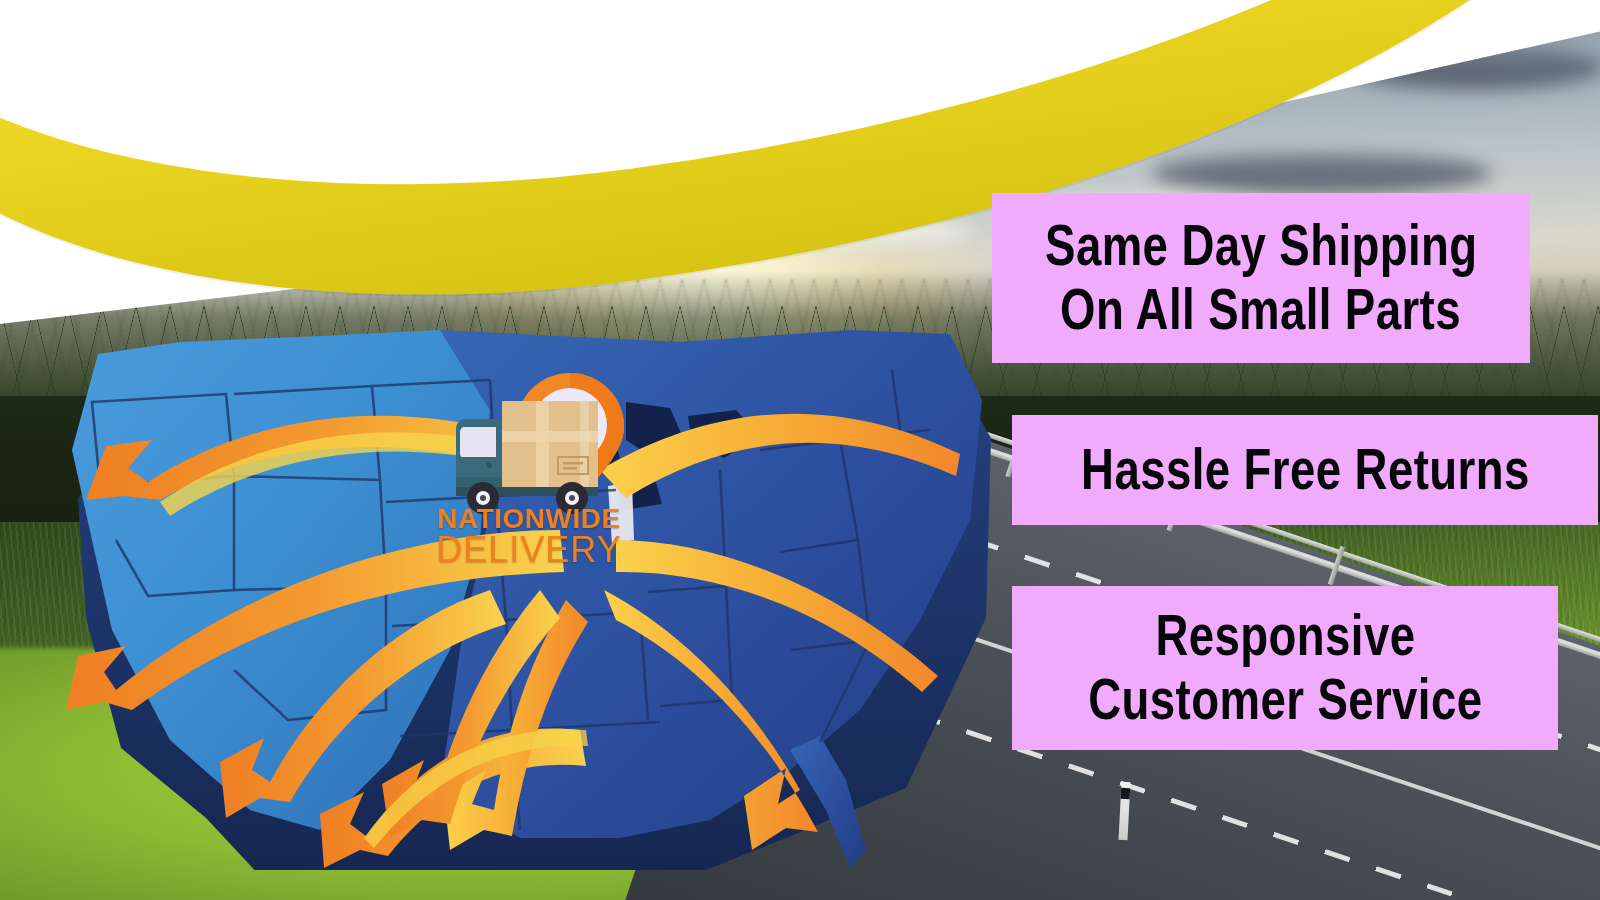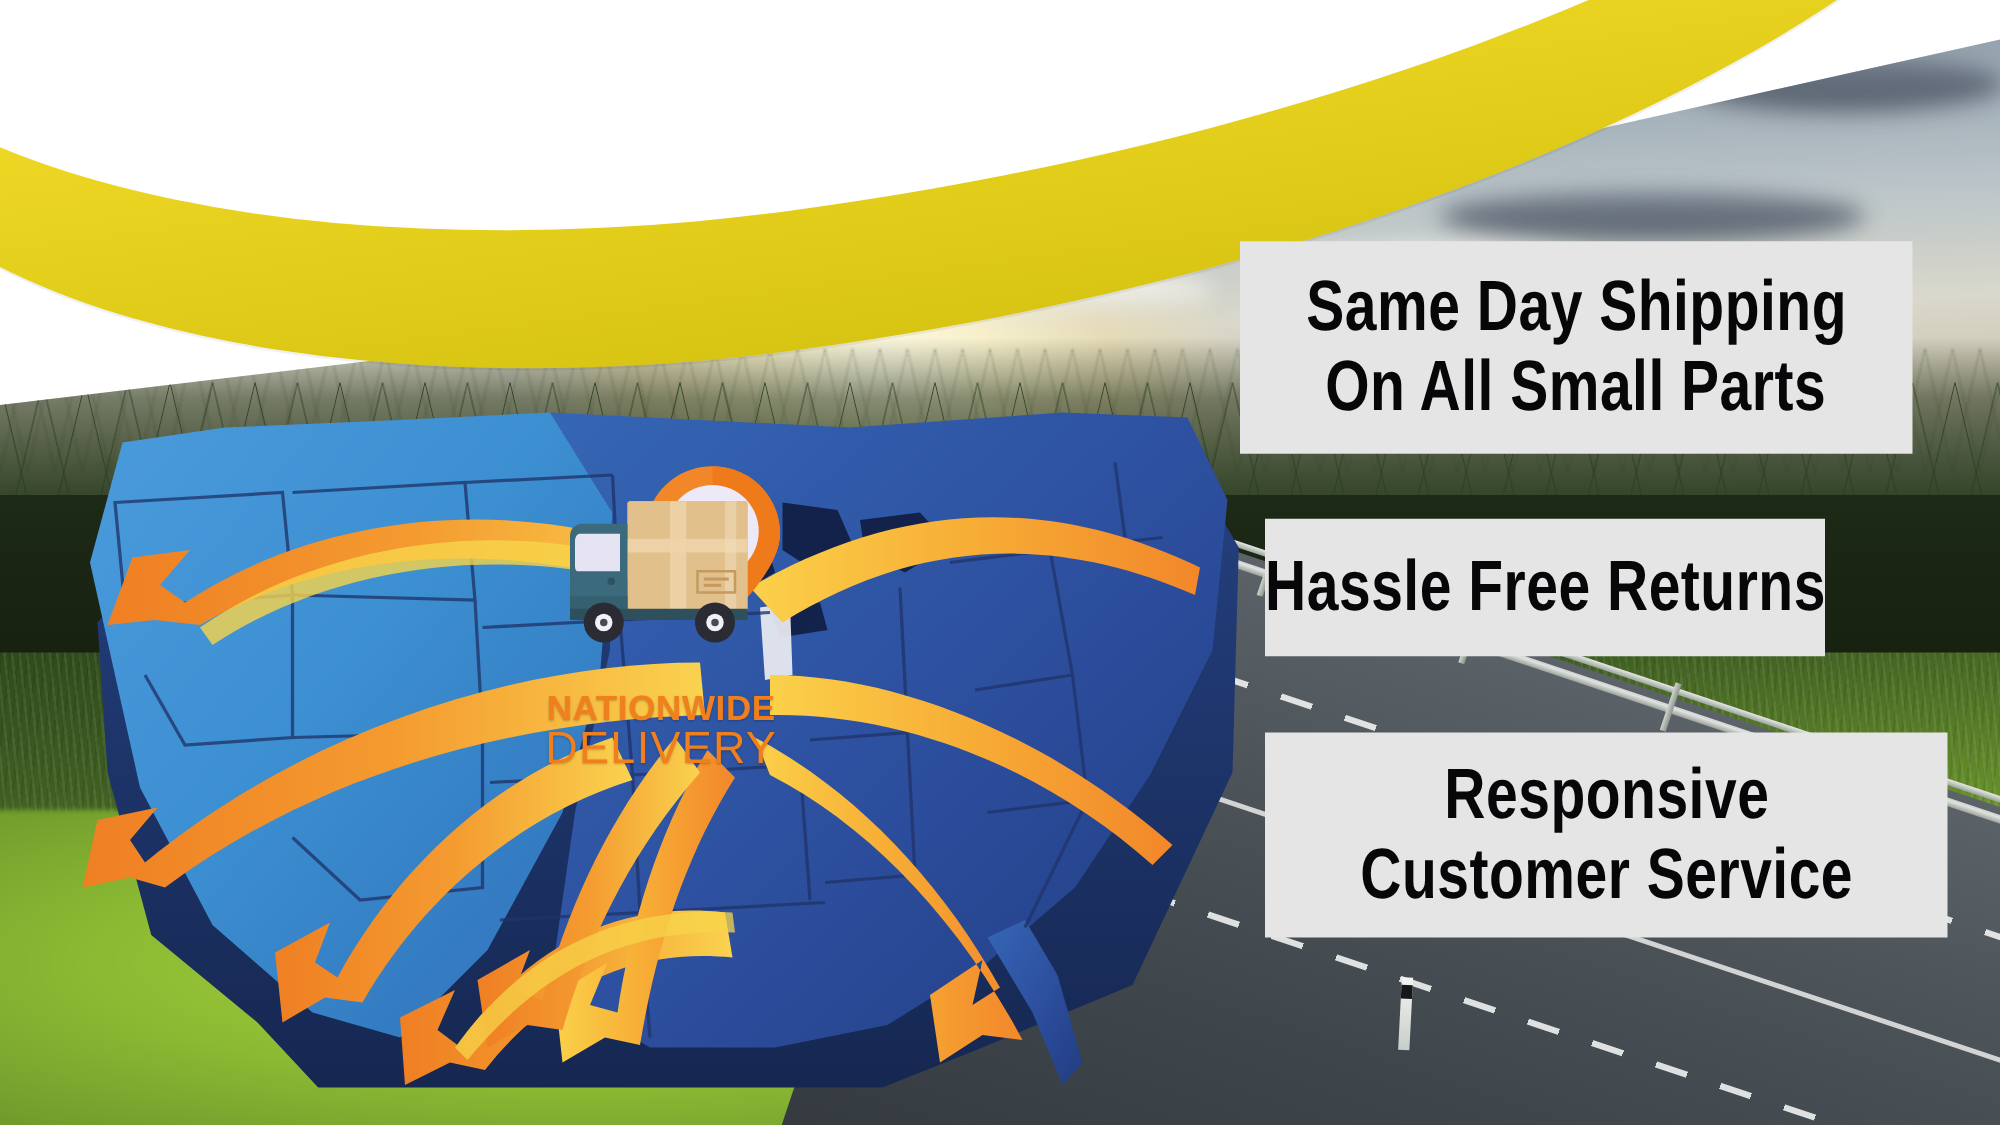--- a/index.html
+++ b/index.html
@@ -182,62 +182,61 @@
     width:210px;
     text-align:center;
     line-height:.98;
     text-shadow:0 1px 2px rgba(0,0,0,.25);
   }
   .nationwide-text .l1 {
     display:block;
     font-size:28px; font-weight:700; letter-spacing:.5px;
     color:#F07F1E;
     font-family:"Liberation Sans", sans-serif;
-    margin-top:48px;
   }
   .nationwide-text .l2 {
     display:block;
     font-size:36px; font-weight:400; letter-spacing:1px;
     color:#F07F1E;
     font-family:"Liberation Sans", sans-serif;
   }
 
   
   .logo {
     position:absolute; left:28px; top:20px;
     width:320px; height:150px;
     z-index:12;
   }
   .logo svg { width:100%; height:100%; display:block; }
 
   
   .panel {
     position:absolute;
-    background:#e5e5e5;
+    background:#f0abfc;
     display:flex;
     flex-direction:column;
     align-items:center;
     justify-content:center;
     z-index:10;
     color:#07070a;
   }
   .panel .line {
     display:block;
     font-family:"Liberation Sans", sans-serif;
     font-weight:700;
     text-align:center;
     white-space:nowrap;
     transform:scaleX(.80);
     transform-origin:center center;
     letter-spacing:.5px;
     line-height:1.12;
   }
   #panel-1 { left:992px; top:193px;  width:538px; height:170px; }
   #panel-1 .line { font-size:57px; }
-  #panel-2 { left:1012px; top:415px; width:448px; height:110px; }
+  #panel-2 { left:1012px; top:415px; width:586px; height:110px; }
   #panel-2 .line { font-size:57px; }
   #panel-3 { left:1012px; top:586px; width:546px; height:164px; }
   #panel-3 .line { font-size:57px; }
 </style>
 </head>
 <body>
 
 <div id="banner">
 
   <div class="photo-layer">

